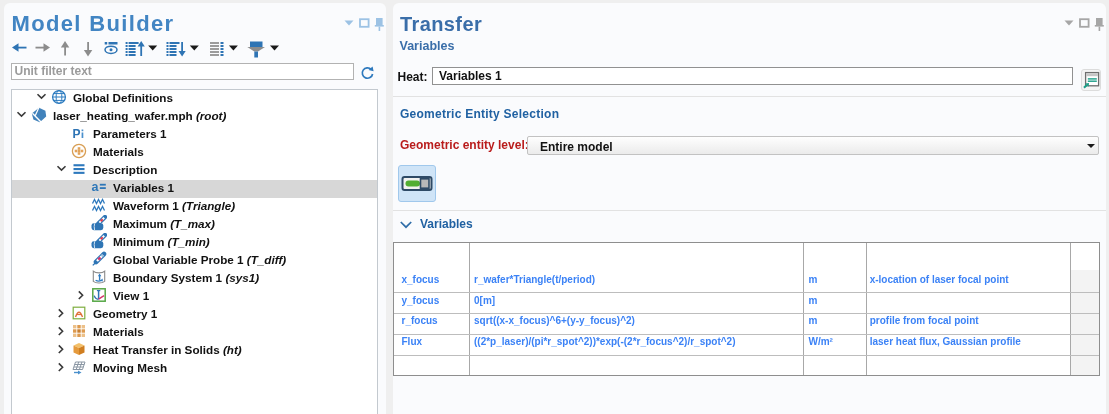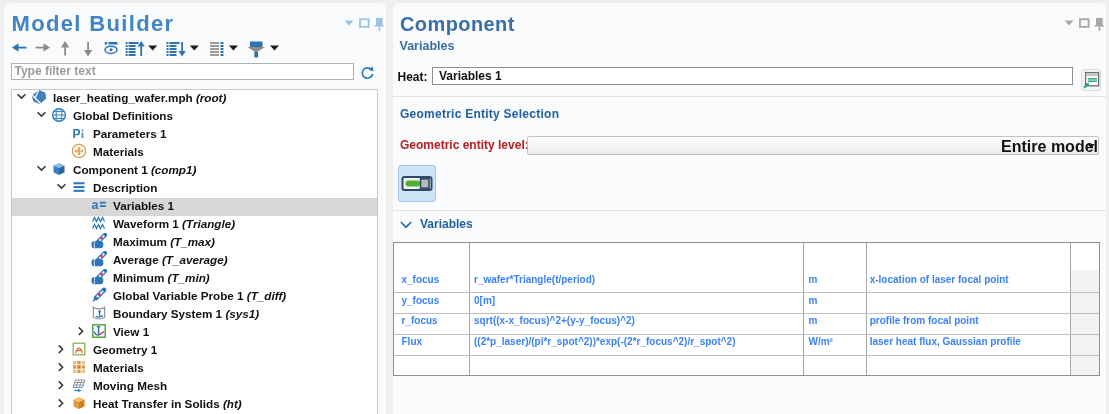--- a/index.html
+++ b/index.html
@@ -27,21 +27,21 @@
 #settitle { left:7px; top:10px; letter-spacing:0.4px; color:#3a6ea9; font-size:20px; }
 #setsub { left:6.5px; top:35.5px; font-size:12.5px; color:#3a6ea9; }
 #righticons { left:667px; top:12.5px; }
 #labeltext { left:4.5px; top:67px; font-size:12px; color:#111; }
 #labelinput { left:39px; top:63.5px; width:641px; height:18px; background:#fff; border:1px solid #919191; font-size:12px; color:#111; line-height:17px; padding-left:6px; }
 #labelbtn { left:688px; top:66px; width:20px; height:22px; border:1px solid #dcdcdc; border-radius:3px; background:#f4f4f4; }
 .hsep { left:0; width:713px; height:1px; background:#e2e2e2; }
 .sechead { font-size:12px; font-weight:bold; color:#2061a2; }
 #gesHead { left:7px; top:104px; letter-spacing:0.25px; }
 #gelLabel { left:7px; top:135px; font-size:12px; color:#b91c1c; }
-#combo { left:134px; top:133px; width:572px; height:19px; border:1px solid #c2c2c2; border-radius:2px; background:linear-gradient(#fefefe,#ebebeb); font-size:16px; color:#111; line-height:20px; padding-left:12px;text-align:right; }
+#combo { left:134px; top:133px; width:572px; height:19px; border:1px solid #c2c2c2; border-radius:2px; background:linear-gradient(#fefefe,#ebebeb); font-size:12px; color:#111; line-height:20px; padding-left:12px; }
 #combo .car { position:absolute; right:3px; top:7px; width:0; height:0; border-left:4px solid transparent; border-right:4px solid transparent; border-top:4px solid #1a1a1a; }
 #togglebtn { left:5px; top:162px; width:38px; height:37px; background:#cfe4f7; border:1px solid #a0c8ec; border-radius:3px; }
 #varHead { left:27px; top:214px; }
 #varChev { left:5.5px; top:214px; }
 
 #vtable { left:0px; top:239px; width:707px; height:134px; border:1px solid #8e8e8e; background:#fff; }
 .vline { position:absolute; top:0; bottom:0; width:1px; background:#a8a8a8; }
 .hline { position:absolute; left:0; right:0; height:1px; background:#bdbdbd; }
 #thead { position:absolute; left:0; top:0; right:0; height:27px; background:#f1f1f1; border-bottom:1px solid #a0a0a0; }
 .hcell { position:absolute; top:11px; font-size:12px; color:#111; }
@@ -125,49 +125,49 @@
     </g>
   </g>
   <polygon points="216.9,4.5 225.9,4.5 221.4,9.5" fill="#1a1a1a"></polygon>
   <g>
     <rect x="238" y="0.5" width="12.5" height="5.5" fill="#2e74b4"></rect>
     <polygon points="235.3,6 253,6 246,10.5 242.3,10.5" fill="#8c8c8c"></polygon>
     <rect x="242.3" y="10.5" width="3.7" height="6" fill="#2e74b4"></rect>
   </g>
   <polygon points="258,4.5 267,4.5 262.5,9.5" fill="#1a1a1a"></polygon>
 </svg></div>
-  <div class="abs" id="filterbox">Type filter text</div>
+  <div class="abs" id="filterbox">Unit filter text</div>
   <div class="abs" id="refresh"><svg width="16" height="15" viewBox="0 0 16 15">
   <path d="M 12.2 3.4 A 5.2 5.2 0 1 0 13.6 8" fill="none" stroke="#2e79bd" stroke-width="1.7"></path>
   <polygon points="9.5,3.9 14.6,5.3 13.6,0.4" fill="#2e79bd"></polygon>
 </svg></div>
   <div class="abs" id="treebox">
       <div class="trow">
-        <span class="chev" style="left:1px"><svg width="16" height="16" viewBox="0 0 16 16">
-            <polyline points="4.5,5.2 8.5,9.1 12.5,5.2" fill="none" stroke="#3a3a3a" stroke-width="1.6"></polyline>
-          </svg></span>
-        <span class="ticon" style="left:19.5px"><svg width="16" height="16" viewBox="0 0 16 16">
-            <polygon points="8,0.8 14.4,3.8 15.2,9.4 8.8,15.2 2.4,12.6 0.8,6.4" fill="#4182bb"></polygon>
-            <line x1="1.4" y1="6.2" x2="10" y2="15" stroke="#fff" stroke-width="1.4"></line>
-            <line x1="7.8" y1="0.8" x2="4.2" y2="8.8" stroke="#fff" stroke-width="1.2"></line>
-          </svg></span>
-        <span class="tlabel" style="left:41.5px">laser_heating_wafer.mph <span class="tag">(root)</span></span>
-      </div>
-<div class="trow">
         <span class="chev" style="left:21px"><svg width="16" height="16" viewBox="0 0 16 16">
             <polyline points="4.5,5.2 8.5,9.1 12.5,5.2" fill="none" stroke="#3a3a3a" stroke-width="1.6"></polyline>
           </svg></span>
         <span class="ticon" style="left:39.5px"><svg width="16" height="16" viewBox="0 0 16 16">
             <circle cx="8" cy="8" r="6.4" fill="#fff" stroke="#2d7cc0" stroke-width="1.3"></circle>
             <ellipse cx="8" cy="8" rx="2.9" ry="6.4" fill="none" stroke="#2d7cc0" stroke-width="1"></ellipse>
             <line x1="1.6" y1="8" x2="14.4" y2="8" stroke="#2d7cc0" stroke-width="1"></line>
             <line x1="2.7" y1="4.6" x2="13.3" y2="4.6" stroke="#2d7cc0" stroke-width="1"></line>
             <line x1="2.7" y1="11.4" x2="13.3" y2="11.4" stroke="#2d7cc0" stroke-width="1"></line>
           </svg></span>
         <span class="tlabel" style="left:61.5px">Global Definitions</span>
+      </div>
+<div class="trow">
+        <span class="chev" style="left:1px"><svg width="16" height="16" viewBox="0 0 16 16">
+            <polyline points="4.5,5.2 8.5,9.1 12.5,5.2" fill="none" stroke="#3a3a3a" stroke-width="1.6"></polyline>
+          </svg></span>
+        <span class="ticon" style="left:19.5px"><svg width="16" height="16" viewBox="0 0 16 16">
+            <polygon points="8,0.8 14.4,3.8 15.2,9.4 8.8,15.2 2.4,12.6 0.8,6.4" fill="#4182bb"></polygon>
+            <line x1="1.4" y1="6.2" x2="10" y2="15" stroke="#fff" stroke-width="1.4"></line>
+            <line x1="7.8" y1="0.8" x2="4.2" y2="8.8" stroke="#fff" stroke-width="1.2"></line>
+          </svg></span>
+        <span class="tlabel" style="left:41.5px">laser_heating_wafer.mph <span class="tag">(root)</span></span>
       </div>
 <div class="trow">
         <span class="ticon" style="left:59.5px"><svg width="16" height="16" viewBox="0 0 16 16">
             <text x="1.5" y="12.5" font-family="Liberation Sans" font-size="12" fill="#2e74b4">P</text>
             <rect x="10.6" y="4.5" width="1.7" height="1.7" fill="#4a90cc"></rect>
             <rect x="10.6" y="7.5" width="1.7" height="5.5" fill="#4a90cc"></rect>
           </svg></span>
         <span class="tlabel" style="left:81.5px">Parameters 1</span>
       </div>
 <div class="trow">
@@ -177,31 +177,20 @@
               <rect x="6.7" y="4.2" width="2.6" height="2.6"></rect>
               <rect x="3.7" y="6.7" width="2.6" height="2.6"></rect>
               <rect x="6.7" y="6.7" width="2.6" height="2.6"></rect>
               <rect x="9.7" y="6.7" width="2.6" height="2.6"></rect>
               <rect x="6.7" y="9.2" width="2.6" height="2.6"></rect>
             </g>
           </svg></span>
         <span class="tlabel" style="left:81.5px">Materials</span>
       </div>
 <div class="trow">
-        <span class="chev" style="left:21px"><svg width="16" height="16" viewBox="0 0 16 16">
-            <polyline points="4.5,5.2 8.5,9.1 12.5,5.2" fill="none" stroke="#3a3a3a" stroke-width="1.6"></polyline>
-          </svg></span>
-        <span class="ticon" style="left:39.5px"><svg width="16" height="16" viewBox="0 0 16 16">
-            <polygon points="2.5,4.5 8,2 13.5,4.5 8,7" fill="#8abbe2"></polygon>
-            <polygon points="2.5,4.5 8,7 8,14 2.5,11.5" fill="#3a7fc0"></polygon>
-            <polygon points="13.5,4.5 8,7 8,14 13.5,11.5" fill="#2a66a0"></polygon>
-          </svg></span>
-        <span class="tlabel" style="left:61.5px">Component 1 <span class="tag">(comp1)</span></span>
-      </div>
-<div class="trow">
         <span class="chev" style="left:41px"><svg width="16" height="16" viewBox="0 0 16 16">
             <polyline points="4.5,5.2 8.5,9.1 12.5,5.2" fill="none" stroke="#3a3a3a" stroke-width="1.6"></polyline>
           </svg></span>
         <span class="ticon" style="left:59.5px"><svg width="16" height="16" viewBox="0 0 16 16">
             <g fill="#2e79bd">
               <rect x="2.5" y="3.2" width="11" height="2.1"></rect>
               <rect x="2.5" y="7" width="11" height="2.1"></rect>
               <rect x="2.5" y="10.8" width="11" height="2.1"></rect>
             </g>
           </svg></span>
@@ -224,30 +213,20 @@
       </div>
 <div class="trow">
         <span class="ticon" style="left:79.5px"><svg width="16" height="16" viewBox="0 0 16 16">
             <line x1="7.2" y1="8.8" x2="14" y2="2" stroke="#2e75b5" stroke-width="4.4" stroke-linecap="round"></line>
             <line x1="8.4" y1="7.6" x2="13.2" y2="2.8" stroke="#fff" stroke-width="2"></line>
             <line x1="9.7" y1="6.3" x2="11.7" y2="4.3" stroke="#e03a4e" stroke-width="2"></line>
             <rect x="0.5" y="8.2" width="11.8" height="7" rx="2.4" fill="#2e75b5"></rect>
             <path d="M3.6,8.4 Q2.8,11.7 3.6,15" fill="none" stroke="#cfe2f2" stroke-width="1"></path>
           </svg></span>
         <span class="tlabel" style="left:101.5px">Maximum <span class="tag">(T_max)</span></span>
-      </div>
-<div class="trow">
-        <span class="ticon" style="left:79.5px"><svg width="16" height="16" viewBox="0 0 16 16">
-            <line x1="7.2" y1="8.8" x2="14" y2="2" stroke="#2e75b5" stroke-width="4.4" stroke-linecap="round"></line>
-            <line x1="8.4" y1="7.6" x2="13.2" y2="2.8" stroke="#fff" stroke-width="2"></line>
-            <line x1="9.7" y1="6.3" x2="11.7" y2="4.3" stroke="#e03a4e" stroke-width="2"></line>
-            <rect x="0.5" y="8.2" width="11.8" height="7" rx="2.4" fill="#2e75b5"></rect>
-            <path d="M3.6,8.4 Q2.8,11.7 3.6,15" fill="none" stroke="#cfe2f2" stroke-width="1"></path>
-          </svg></span>
-        <span class="tlabel" style="left:101.5px">Average <span class="tag">(T_average)</span></span>
       </div>
 <div class="trow">
         <span class="ticon" style="left:79.5px"><svg width="16" height="16" viewBox="0 0 16 16">
             <line x1="7.2" y1="8.8" x2="14" y2="2" stroke="#2e75b5" stroke-width="4.4" stroke-linecap="round"></line>
             <line x1="8.4" y1="7.6" x2="13.2" y2="2.8" stroke="#fff" stroke-width="2"></line>
             <line x1="9.7" y1="6.3" x2="11.7" y2="4.3" stroke="#e03a4e" stroke-width="2"></line>
             <rect x="0.5" y="8.2" width="11.8" height="7" rx="2.4" fill="#2e75b5"></rect>
             <path d="M3.6,8.4 Q2.8,11.7 3.6,15" fill="none" stroke="#cfe2f2" stroke-width="1"></path>
           </svg></span>
         <span class="tlabel" style="left:101.5px">Minimum <span class="tag">(T_min)</span></span>
@@ -313,47 +292,47 @@
               <rect x="10.6" y="10.6" width="3.4" height="3.4" fill="#ecc089"></rect>
             </g>
           </svg></span>
         <span class="tlabel" style="left:81.5px">Materials</span>
       </div>
 <div class="trow">
         <span class="chev" style="left:41px"><svg width="16" height="16" viewBox="0 0 16 16">
             <polyline points="5.8,4.4 9.6,8.2 5.8,12" fill="none" stroke="#3a3a3a" stroke-width="1.6"></polyline>
           </svg></span>
         <span class="ticon" style="left:59.5px"><svg width="16" height="16" viewBox="0 0 16 16">
+            <polygon points="2.5,4.5 8,2 13.5,4.5 8,7" fill="#f3c06a"></polygon>
+            <polygon points="2.5,4.5 8,7 8,14 2.5,11.5" fill="#e59a3c"></polygon>
+            <polygon points="13.5,4.5 8,7 8,14 13.5,11.5" fill="#d07e20"></polygon>
+          </svg></span>
+        <span class="tlabel" style="left:81.5px">Heat Transfer in Solids <span class="tag">(ht)</span></span>
+      </div>
+<div class="trow">
+        <span class="chev" style="left:41px"><svg width="16" height="16" viewBox="0 0 16 16">
+            <polyline points="5.8,4.4 9.6,8.2 5.8,12" fill="none" stroke="#3a3a3a" stroke-width="1.6"></polyline>
+          </svg></span>
+        <span class="ticon" style="left:59.5px"><svg width="16" height="16" viewBox="0 0 16 16">
             <g stroke="#8a96a3" stroke-width="1" fill="none">
               <polygon points="4.5,3 14,3 11.5,10.5 2,10.5"></polygon>
               <line x1="7.7" y1="3" x2="5.2" y2="10.5"></line>
               <line x1="10.9" y1="3" x2="8.4" y2="10.5"></line>
               <line x1="3.7" y1="5.5" x2="13.2" y2="5.5"></line>
               <line x1="2.9" y1="8" x2="12.4" y2="8"></line>
             </g>
             <line x1="3" y1="13.5" x2="8" y2="13.5" stroke="#4a90cc" stroke-width="1.4"></line>
             <polygon points="10.5,13.5 7,11.6 7,15.4" fill="#4a90cc"></polygon>
           </svg></span>
         <span class="tlabel" style="left:81.5px">Moving Mesh</span>
       </div>
-<div class="trow">
-        <span class="chev" style="left:41px"><svg width="16" height="16" viewBox="0 0 16 16">
-            <polyline points="5.8,4.4 9.6,8.2 5.8,12" fill="none" stroke="#3a3a3a" stroke-width="1.6"></polyline>
-          </svg></span>
-        <span class="ticon" style="left:59.5px"><svg width="16" height="16" viewBox="0 0 16 16">
-            <polygon points="2.5,4.5 8,2 13.5,4.5 8,7" fill="#f3c06a"></polygon>
-            <polygon points="2.5,4.5 8,7 8,14 2.5,11.5" fill="#e59a3c"></polygon>
-            <polygon points="13.5,4.5 8,7 8,14 13.5,11.5" fill="#d07e20"></polygon>
-          </svg></span>
-        <span class="tlabel" style="left:81.5px">Heat Transfer in Solids <span class="tag">(ht)</span></span>
-      </div>
     </div>
 </div>
 <div class="panel" id="rightp">
-  <div class="abs title" id="settitle">Component</div>
+  <div class="abs title" id="settitle">Transfer</div>
   <div class="abs" id="setsub">Variables</div>
   <div class="abs" id="righticons"><svg width="46" height="16" viewBox="0 0 46 16">
   <polygon points="4.5,4.5 13.5,4.5 9,9.5" fill="#a6a6a6"></polygon>
   <rect x="20" y="3.2" width="8.6" height="7.6" fill="none" stroke="#a6a6a6" stroke-width="1.8"></rect>
   <rect x="36" y="2" width="6.6" height="7" fill="#a6a6a6"></rect>
   <rect x="34.8" y="9" width="9" height="1.6" fill="#a6a6a6"></rect>
   <rect x="38.6" y="10.6" width="1.6" height="4.4" fill="#a6a6a6"></rect>
 </svg></div>
   <div class="abs" id="labeltext">Heat:</div>
   <div class="abs" id="labelinput">Variables 1</div>
@@ -394,21 +373,21 @@
 <div class="hline" style="top:90.7px"></div>
 <div class="hline" style="top:111.5px"></div>
 <div class="vcell" style="left:7.5px;top:30.9px">x_focus</div>
 <div class="vcell" style="left:80px;top:30.9px">r_wafer*Triangle(t/period)</div>
 <div class="vcell" style="left:414.5px;top:30.9px">m</div>
 <div class="vcell" style="left:475.7px;top:30.9px">x-location of laser focal point</div>
 <div class="vcell" style="left:7.5px;top:51.5px">y_focus</div>
 <div class="vcell" style="left:80px;top:51.5px">0[m]</div>
 <div class="vcell" style="left:414.5px;top:51.5px">m</div>
 <div class="vcell" style="left:7.5px;top:72.1px">r_focus</div>
-<div class="vcell" style="left:80px;top:72.1px">sqrt((x-x_focus)^2+(y-y_focus)^2)</div>
+<div class="vcell" style="left:80px;top:72.1px">sqrt((x-x_focus)^6+(y-y_focus)^2)</div>
 <div class="vcell" style="left:414.5px;top:72.1px">m</div>
 <div class="vcell" style="left:475.7px;top:72.1px">profile from focal point</div>
 <div class="vcell" style="left:7.5px;top:92.7px">Flux</div>
 <div class="vcell" style="left:80px;top:92.7px">((2*p_laser)/(pi*r_spot^2))*exp(-(2*r_focus^2)/r_spot^2)</div>
 <div class="vcell" style="left:414.5px;top:92.7px">W/m²</div>
 <div class="vcell" style="left:475.7px;top:92.7px">laser heat flux, Gaussian profile</div>
     </div>
 </div>
 
 </body></html>

